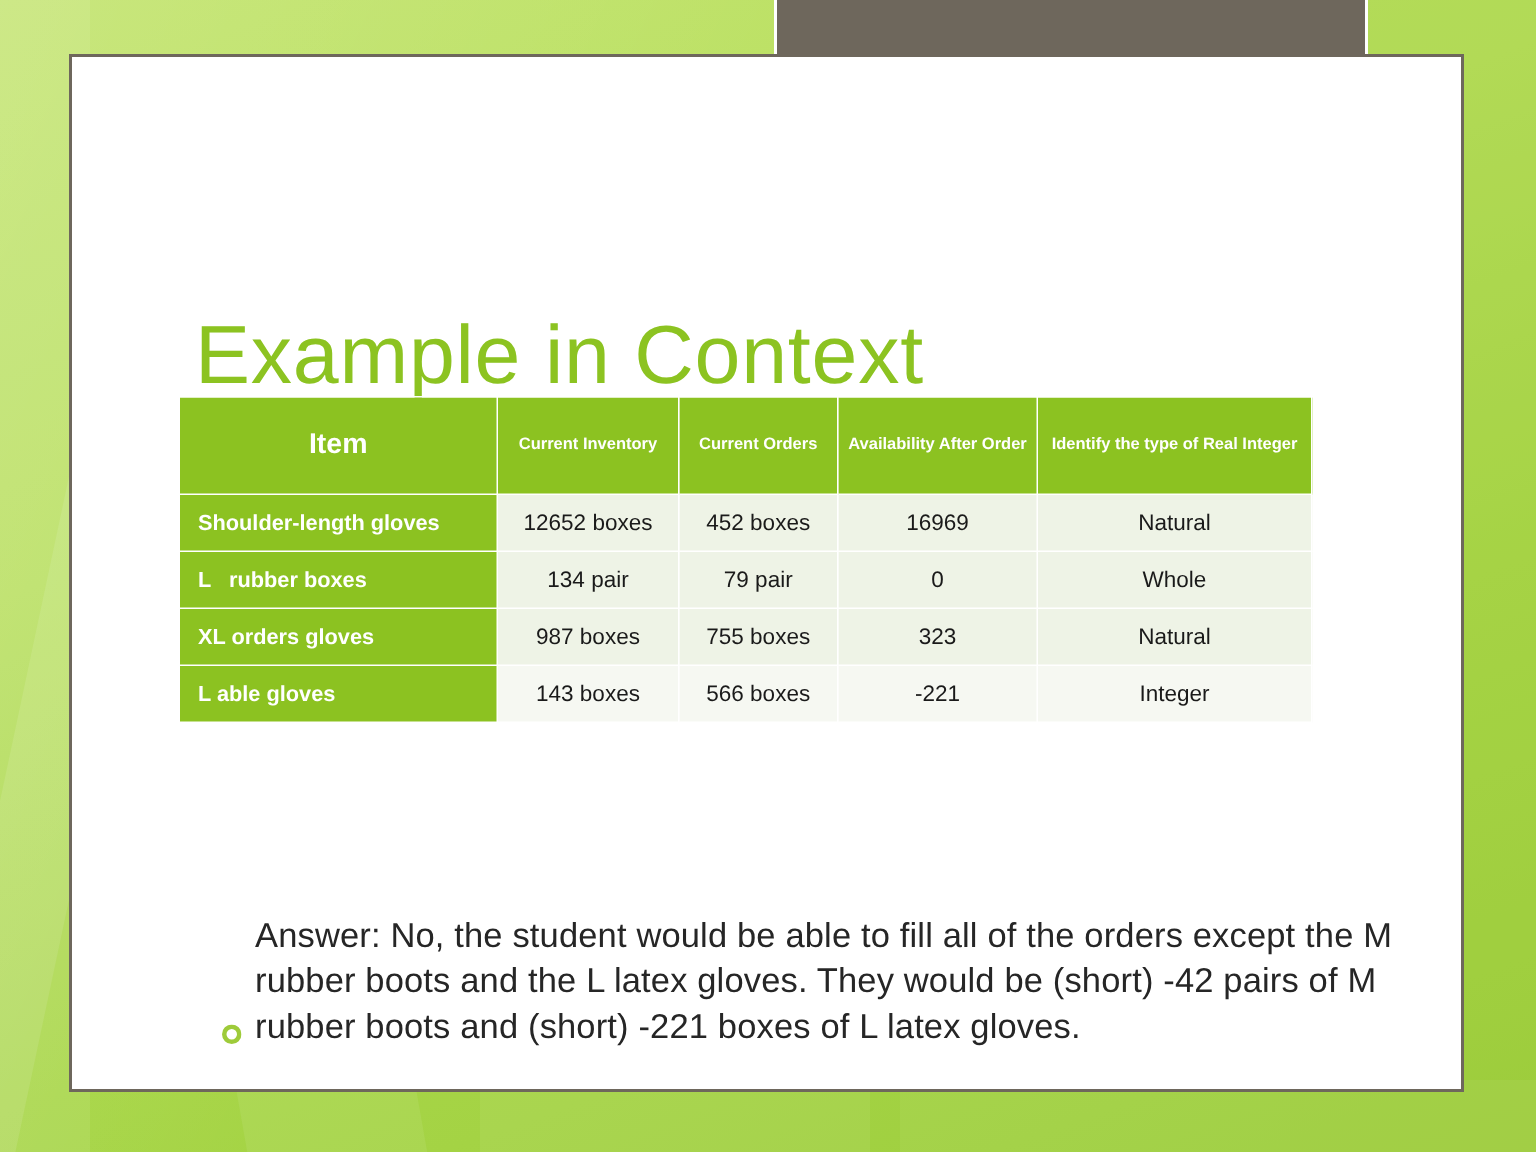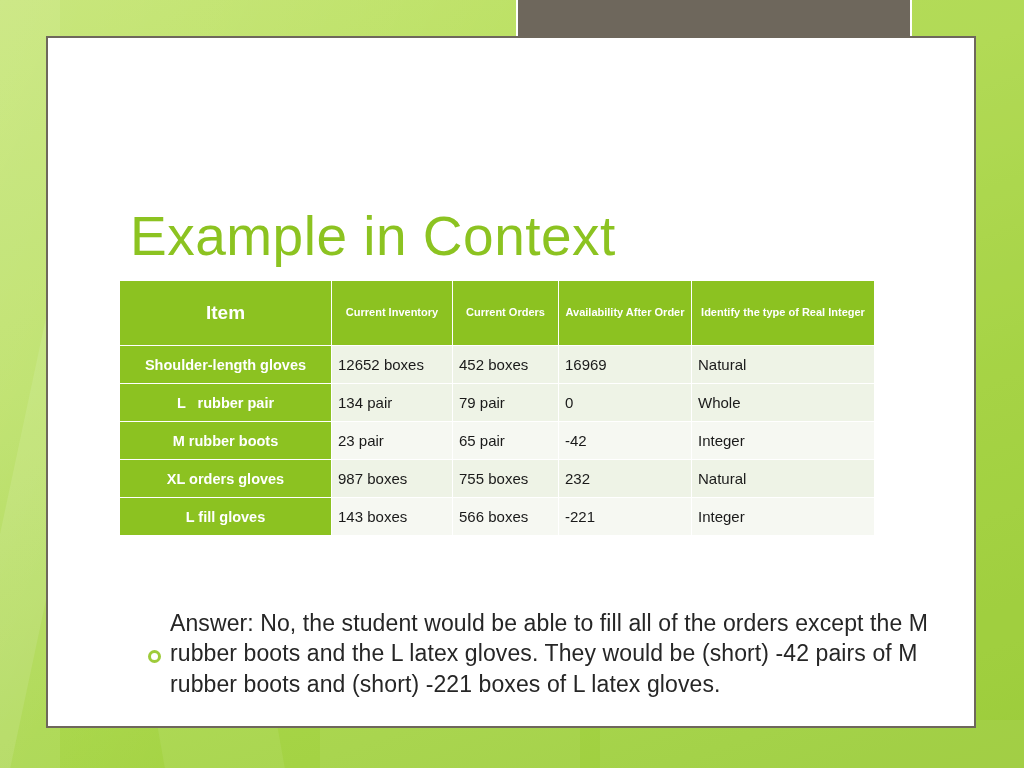--- a/index.html
+++ b/index.html
@@ -67,21 +67,21 @@
     color: #8cc321;
     font-weight: 400;
     letter-spacing: 0.5px;
     white-space: nowrap;
     margin-top: 36px;
   }
 
   table.data-table {
     position: absolute;
     left: 71px;
-    top: 242px;
+    top: 226px;
     width: 755px;
     border-collapse: collapse;
     table-layout: fixed;
   }
   table.data-table col.c0 { width: 212px; }
   table.data-table col.c1 { width: 121px; }
   table.data-table col.c2 { width: 106px; }
   table.data-table col.c3 { width: 133px; }
   table.data-table col.c4 { width: 183px; }
 
@@ -99,43 +99,44 @@
   }
   table.data-table thead th.item-head {
     font-size: 19px;
   }
 
   table.data-table tbody th.row-head {
     background: #8cc221;
     color: #ffffff;
     font-size: 14.5px;
     font-weight: bold;
-    text-align: center;
+    text-align: left;
     padding: 10px 12px;
     border: 1px solid #ffffff;
     white-space: pre;
   }
   table.data-table tbody td {
     font-size: 15px;
     color: #1a1a1a;
+    text-align: center;
     padding: 10px 6px;
     border: 1px solid #ffffff;
     background: #eef3e6;
   }
   table.data-table tbody tr.alt td {
     background: #f6f8f2;
   }
 
   .answer-block {
     position: absolute;
     left: 100px;
     top: 570px;
     width: 790px;
     display: flex;
-    align-items: center;
+    align-items: flex-end;
   }
   .bullet-marker {
     width: 22px;
     flex: 0 0 22px;
     padding-top: 8px;
     color: #9ecb3a;
     font-size: 15px;
     line-height: 1;
   }
   .answer-text {
@@ -181,42 +182,35 @@
       </thead>
       <tbody>
         <tr>
           <th class="row-head">Shoulder-length gloves</th>
           <td>12652 boxes</td>
           <td>452 boxes</td>
           <td>16969</td>
           <td>Natural</td>
         </tr>
         <tr>
-          <th class="row-head">L   rubber pair</th>
+          <th class="row-head">L   rubber boxes</th>
           <td>134 pair</td>
           <td>79 pair</td>
           <td>0</td>
           <td>Whole</td>
         </tr>
-        <tr class="alt">
-          <th class="row-head">M rubber boots</th>
-          <td>23 pair</td>
-          <td>65 pair</td>
-          <td>-42</td>
-          <td>Integer</td>
-        </tr>
         <tr>
           <th class="row-head">XL orders gloves</th>
           <td>987 boxes</td>
           <td>755 boxes</td>
-          <td>232</td>
+          <td>323</td>
           <td>Natural</td>
         </tr>
         <tr class="alt">
-          <th class="row-head">L fill gloves</th>
+          <th class="row-head">L able gloves</th>
           <td>143 boxes</td>
           <td>566 boxes</td>
           <td>-221</td>
           <td>Integer</td>
         </tr>
       </tbody>
     </table>
 
     <div class="answer-block">
       <div class="bullet-marker">

